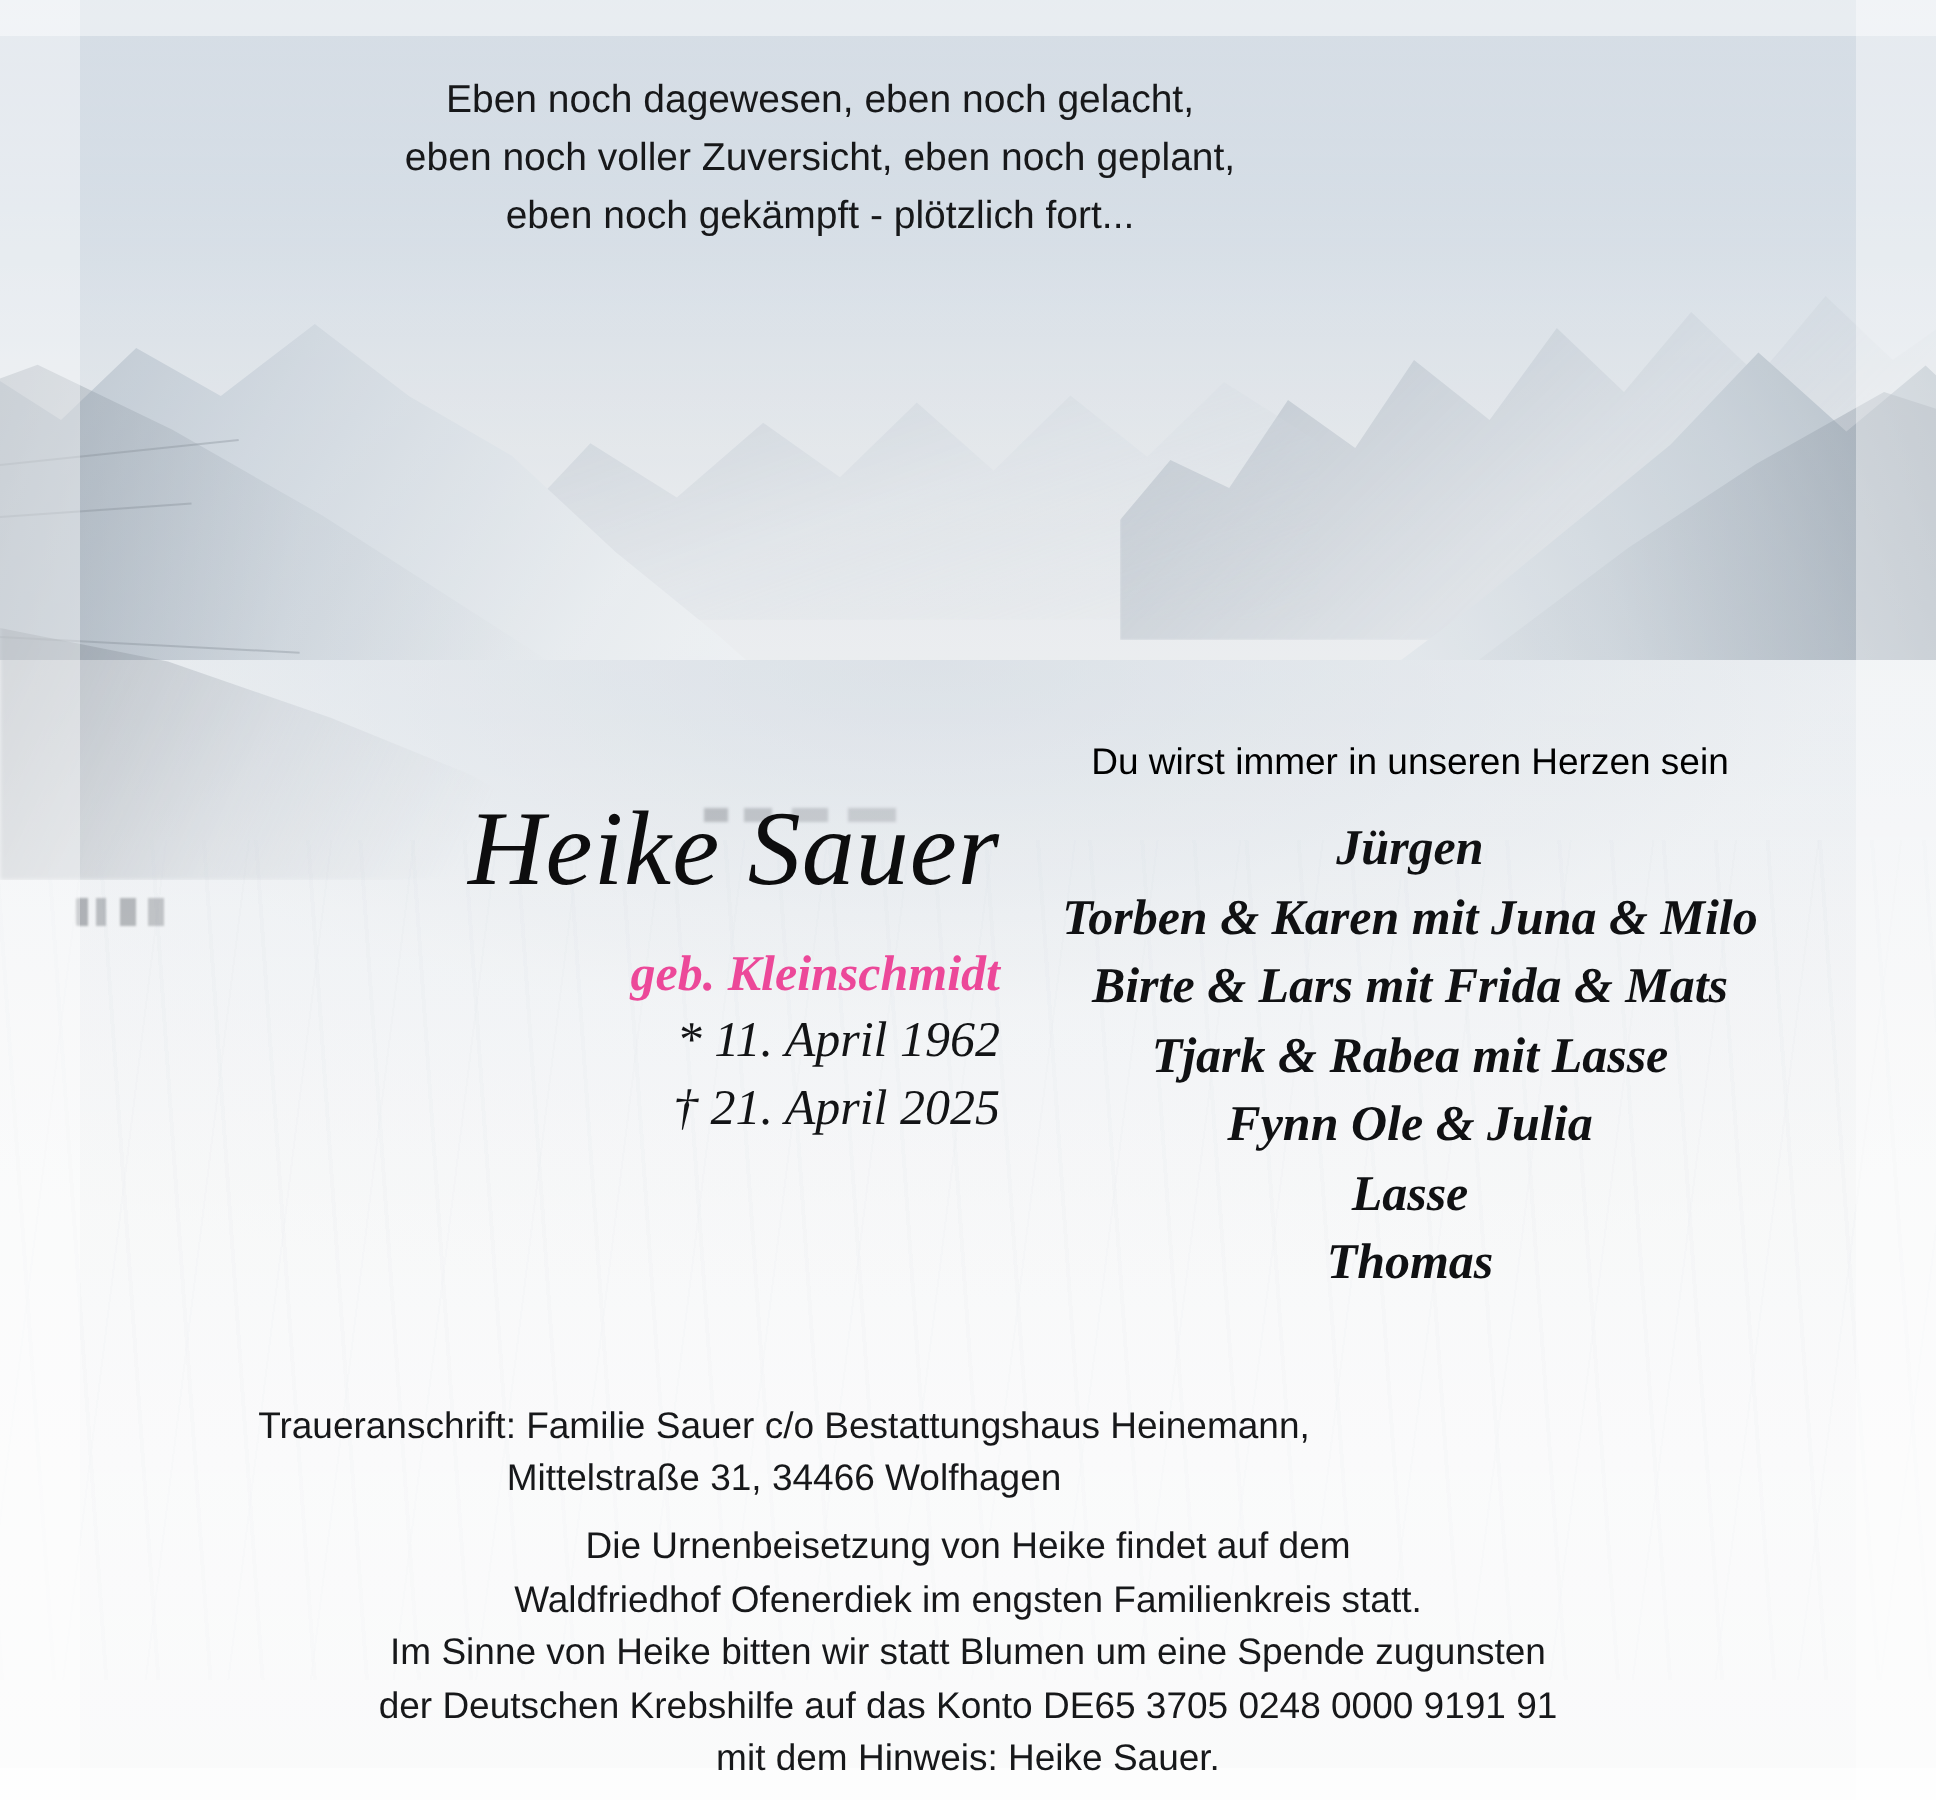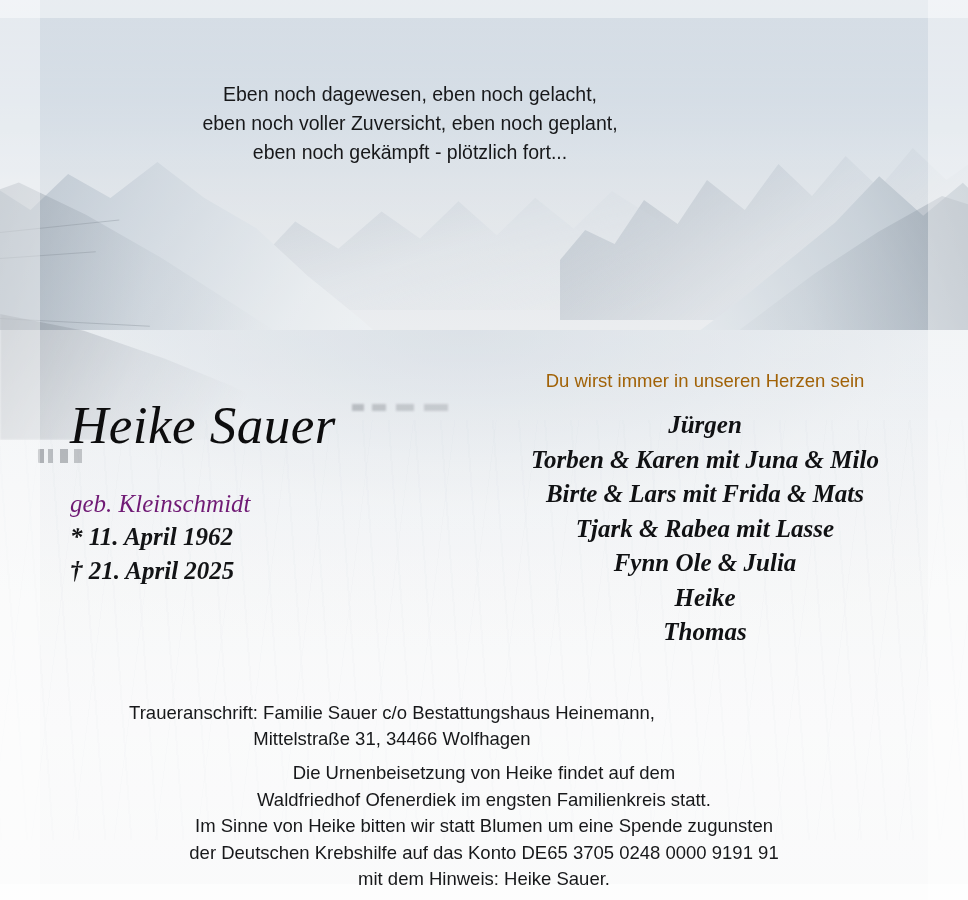--- a/index.html
+++ b/index.html
@@ -179,66 +179,65 @@
     inset: 0;
   }
   .poem {
     position: absolute;
     left: 0; top: 36px;
     width: 820px;
     text-align: center;
     font-size: 19.5px;
     line-height: 29px;
     color: #17181a;
-    margin-top: 44px;
   }
   .poem div { white-space: pre; }
 
   .name-block {
     position: absolute;
-    left: 70px; top: 396px;
+    left: 60px; top: 396px;
     width: 440px;
-    text-align: left;
+    text-align: right;
   }
   .deceased-name {
     font-family: "Liberation Serif", "DejaVu Serif", serif;
     font-style: italic;
     font-size: 53px;
     line-height: 58px;
     letter-spacing: 0.5px;
     color: #0d0d0e;
   }
   .maiden {
-    margin-top: 34px;
+    margin-top: 18px;
+    font-family: "Liberation Serif", "DejaVu Serif", serif;
+    font-weight: bold;
+    font-style: italic;
+    font-size: 25px;
+    line-height: 32px;
+    color: #ec4899;
+  }
+  .dates {
     font-family: "Liberation Serif", "DejaVu Serif", serif;
     font-weight: normal;
     font-style: italic;
     font-size: 25px;
-    line-height: 32px;
-    color: #701a75;
-  }
-  .dates {
-    font-family: "Liberation Serif", "DejaVu Serif", serif;
-    font-weight: bold;
-    font-style: italic;
-    font-size: 25px;
     line-height: 34px;
     color: #131416;
   }
 
   .mourners {
     position: absolute;
     left: 470px; top: 368px;
     width: 470px;
     text-align: center;
   }
   .mourners-intro {
     font-size: 18.5px;
     line-height: 26px;
-    color: #a16207;
+    color: #000000;
     margin-bottom: 14px;
   }
   .mourners-list div {
     font-family: "Liberation Serif", "DejaVu Serif", serif;
     font-weight: bold;
     font-style: italic;
     font-size: 25px;
     line-height: 34.5px;
     color: #101113;
     white-space: nowrap;
@@ -307,21 +306,21 @@
     </div>
 
     <div class="mourners">
       <div class="mourners-intro">Du wirst immer in unseren Herzen sein</div>
       <div class="mourners-list">
         <div>Jürgen</div>
         <div>Torben &amp; Karen mit Juna &amp; Milo</div>
         <div>Birte &amp; Lars mit Frida &amp; Mats</div>
         <div>Tjark &amp; Rabea mit Lasse</div>
         <div>Fynn Ole &amp; Julia</div>
-        <div>Heike</div>
+        <div>Lasse</div>
         <div>Thomas</div>
       </div>
     </div>
 
     <div class="address">
       <div>Traueranschrift: Familie Sauer c/o Bestattungshaus Heinemann,</div>
       <div>Mittelstraße 31, 34466 Wolfhagen</div>
     </div>
 
     <div class="notes">

